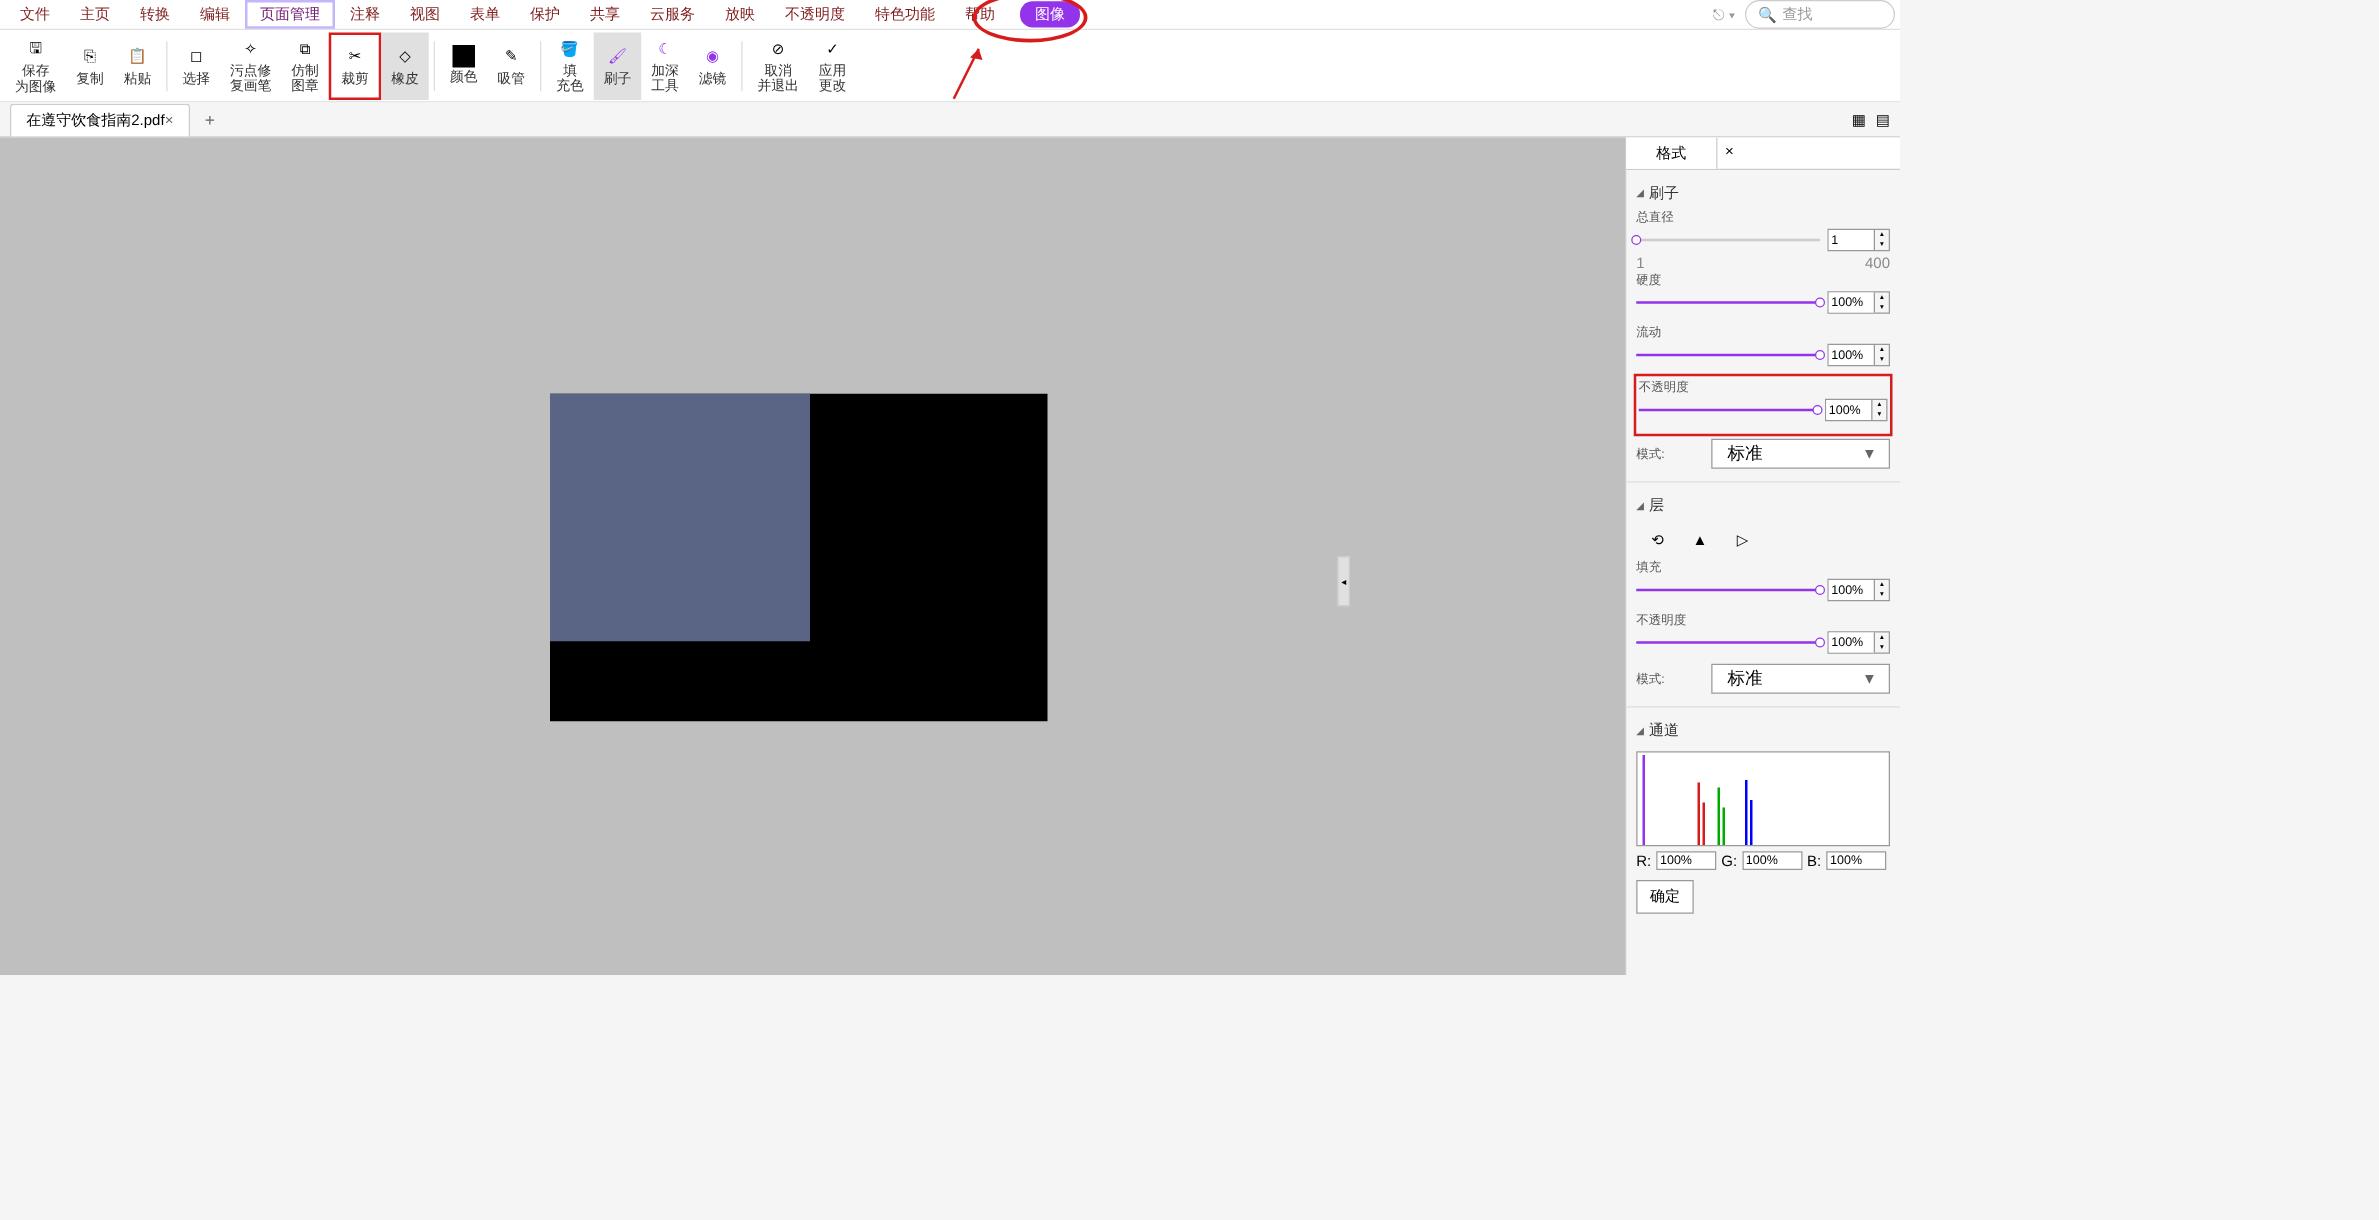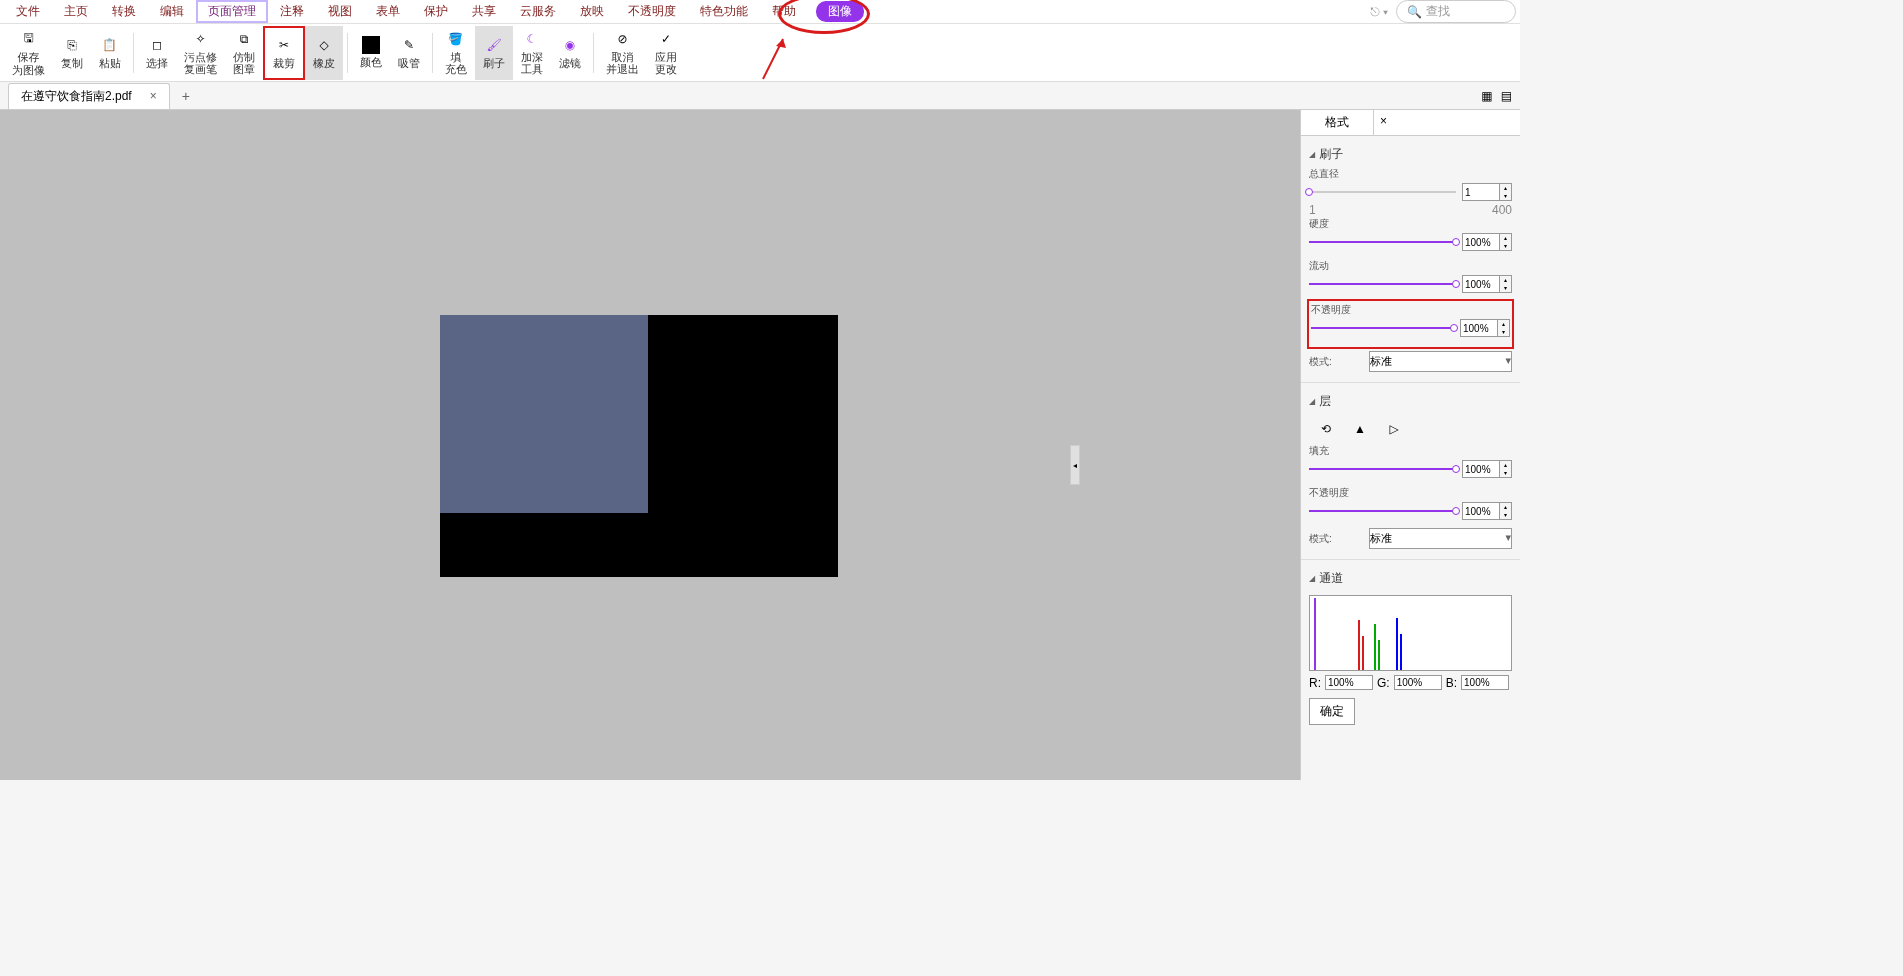--- a/index.html
+++ b/index.html
@@ -14,21 +14,21 @@
 
 .toolbar { background: #fff; height: 58px; display: flex; align-items: center; padding: 0 4px; border-bottom: 1px solid #ddd; }
 .tool-btn { display: flex; flex-direction: column; align-items: center; justify-content: center; padding: 4px 8px; cursor: pointer; min-width: 36px; height: 54px; }
 .tool-btn.active { background: #e0e0e0; }
 .tool-btn.highlighted { border: 2px solid #d81b1b; }
 .tool-icon { width: 20px; height: 20px; display: flex; align-items: center; justify-content: center; margin-bottom: 2px; }
 .tool-label { font-size: 11px; color: #333; text-align: center; line-height: 1.1; }
 .tool-sep { width: 1px; height: 40px; background: #ddd; margin: 0 4px; }
 
 .tab-bar { background: #f5f5f5; height: 28px; display: flex; align-items: center; padding: 0 8px; border-bottom: 1px solid #ccc; }
-.doc-tab { background: #fff; padding: 4px 12px; display: flex; align-items: center; gap: 18px; border: 1px solid #ccc; border-bottom: none; border-radius: 3px 3px 0 0; }
+.doc-tab { background: #fff; padding: 4px 12px; display: flex; align-items: center; gap: 0; border: 1px solid #ccc; border-bottom: none; border-radius: 3px 3px 0 0; }
 .tab-close { cursor: pointer; color: #666; }
 .tab-add { margin-left: 12px; cursor: pointer; color: #666; font-size: 14px; }
 .tab-right-icons { margin-left: auto; display: flex; gap: 8px; align-items: center; }
 
 .main-area { display: flex; height: calc(100% - 110px); }
 .canvas-area { flex: 1; background: #bfbfbf; position: relative; }
 .canvas-content { position: absolute; left: 440px; top: 205px; width: 398px; height: 262px; background: #000; }
 .canvas-blue { position: absolute; left: 0; top: 0; width: 208px; height: 198px; background: #5a6485; }
 
 .right-panel { width: 220px; background: #f5f5f5; border-left: 1px solid #ccc; overflow-y: auto; }
@@ -48,21 +48,21 @@
 .slider-thumb { position: absolute; right: -4px; top: -3px; width: 8px; height: 8px; background: #fff; border: 1px solid #9333ea; border-radius: 50%; }
 .slider-thumb.left { left: -4px; right: auto; }
 .spinner { width: 50px; height: 18px; border: 1px solid #999; display: flex; }
 .spinner input { width: 36px; border: none; font-size: 10px; padding: 0 2px; }
 .spinner-btns { width: 12px; display: flex; flex-direction: column; border-left: 1px solid #999; }
 .spinner-btns span { height: 8px; font-size: 6px; text-align: center; line-height: 8px; cursor: pointer; }
 .range-labels { display: flex; justify-content: space-between; font-size: 10px; color: #888; margin-top: -6px; }
 
 .red-box { border: 2px solid #d81b1b; padding: 2px; margin: -2px; }
 
-.select-box { flex: 1; border: 1px solid #999; padding: 2px 0; font-size: 11px; display: flex; justify-content: space-between; background: #fff; }
+.select-box { flex: 1; border: 1px solid #999; padding: 2px 12px; font-size: 14px; display: flex; justify-content: space-between; background: #fff; }
 .select-box::after { content: "▾"; color: #666; }
 
 .layer-icons { display: flex; gap: 16px; padding: 6px 8px; }
 .layer-icon { width: 18px; height: 18px; display: flex; align-items: center; justify-content: center; cursor: pointer; }
 
 .histogram { width: 100%; height: 76px; border: 1px solid #999; background: #fff; position: relative; margin: 4px 0; }
 .hist-line { position: absolute; bottom: 0; width: 2px; }
 
 .channels-row { display: flex; gap: 4px; align-items: center; margin: 4px 0; font-size: 11px; }
 .channel-input { width: 48px; border: 1px solid #999; padding: 1px 2px; font-size: 10px; }

